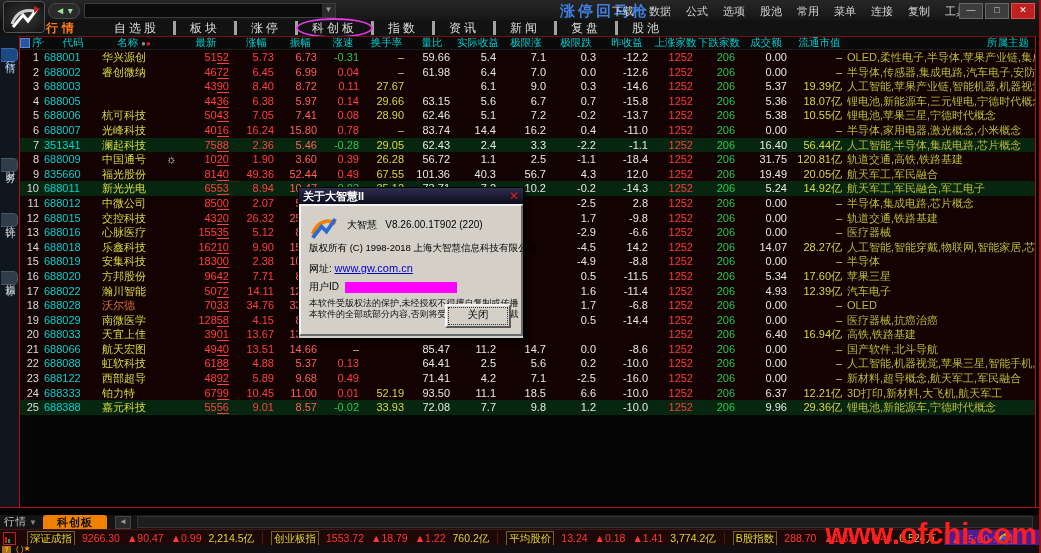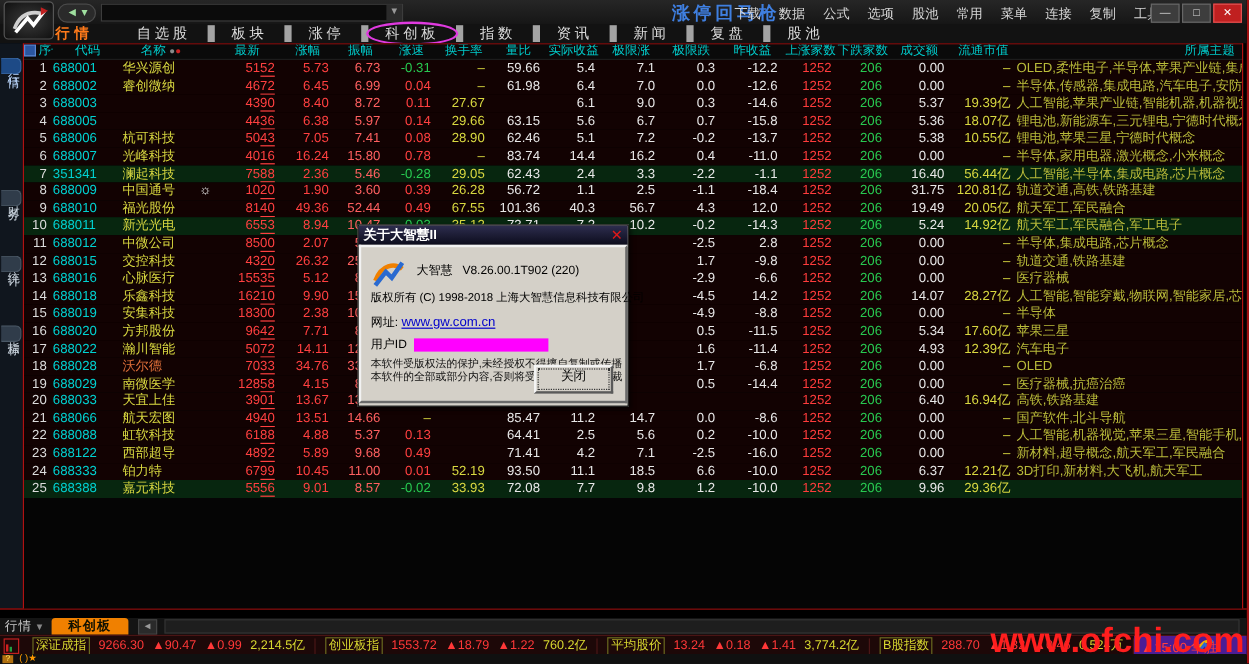--- a/index.html
+++ b/index.html
@@ -16,21 +16,21 @@
            line-height:12px;text-align:center;}
   #maintitle{position:absolute;left:560px;top:2px;font-size:15px;font-weight:bold;color:#3f7fe0;letter-spacing:3px;}
   #sysmenu{position:absolute;left:612px;top:4px;display:flex;gap:15px;font-size:11px;color:#d6d6d6;}
   #sysmenu span{cursor:default;}
   #winbtns{position:absolute;right:4px;top:3px;display:flex;gap:2px;}
   .winbtn{width:22px;height:14px;background:#3d3d3d;border:1px solid #666;color:#ddd;font-size:9px;line-height:13px;text-align:center;}
   .winbtn.close{background:#c02020;border-color:#e05050;color:#fff;font-weight:bold;}
   
   #navbar{position:absolute;left:0;top:20px;width:100%;height:16px;background:#121212;display:flex;align-items:center;}
   #navhome{margin-left:46px;margin-right:22px;color:#ff7a1a;font-weight:bold;font-size:12px;letter-spacing:4px;}
-  .navitem{position:relative;padding:0 14px;color:#dcdcdc;font-size:12px;letter-spacing:3px;border-right:6px solid #a3a3a3;height:14px;line-height:14px;}
+  .navitem{position:relative;padding:0 14px;color:#dcdcdc;font-size:12px;letter-spacing:3px;border-right:3px solid #a3a3a3;height:14px;line-height:14px;}
   .navitem:last-child{border-right:none;}
   .oval{position:absolute;left:-2px;right:-2px;top:-3px;bottom:-3px;border:2px solid #e03ae0;border-radius:50%;pointer-events:none;}
   
   #sidebar{position:absolute;left:0;top:36px;width:19px;height:471px;background:#10161e;}
   .sidetab{position:absolute;left:1px;width:16px;padding:4px 0;background:#303c4a;border:1px solid #4a5866;border-left:none;
            border-radius:0 5px 5px 0;color:#c8d2dc;font-size:10px;text-align:center;writing-mode:vertical-rl;text-orientation:upright;letter-spacing:2px;}
   .sidetab.active{background:#1d4a86;color:#bcd8ff;border-color:#3a6aa8;}
   #redline-l{position:absolute;left:19px;top:36px;width:1px;height:471px;background:#b01212;}
   #redline-r{position:absolute;left:1035px;top:36px;width:1px;height:471px;background:#b01212;}
   #redline-b{position:absolute;left:0;top:507px;width:1041px;height:1px;background:#b01212;}
@@ -334,21 +334,21 @@
           <div class="cell ar" style="flex: 0 0 50px; color: rgb(232, 232, 232);">-1.1</div>
           <div class="cell ar" style="flex: 0 0 52px; color: rgb(232, 232, 232);">-18.4</div>
           <div class="cell ar" style="flex: 0 0 45px; color: rgb(255, 60, 60);">1252</div>
           <div class="cell ar" style="flex: 0 0 42px; color: rgb(40, 200, 80);">206</div>
           <div class="cell ar" style="flex: 0 0 52px; color: rgb(232, 232, 232);">31.75</div>
           <div class="cell ar" style="flex: 0 0 55px; color: rgb(216, 216, 64);">120.81亿</div>
           <div class="cell al" style="flex: 1 1 auto; color: rgb(185, 187, 58);">轨道交通,高铁,铁路基建</div>
         </div>
         <div class="row">
           <div class="cell ar" style="flex: 0 0 24px; color: rgb(220, 220, 220);">9</div>
-          <div class="cell al" style="flex: 0 0 58px; color: rgb(0, 210, 210);">688010</div>
+          <div class="cell al" style="flex: 0 0 58px; color: rgb(0, 210, 210);">835660</div>
           <div class="cell al" style="flex: 0 0 64px; color: rgb(216, 216, 64);">福光股份</div>
           <div class="cell al" style="flex: 0 0 12px; color: rgb(232, 232, 232);"></div>
           <div class="cell ar" style="flex: 0 0 56px; color: rgb(255, 64, 64);"><span>81</span><span class="tail">40</span></div>
           <div class="cell ar" style="flex: 0 0 45px; color: rgb(255, 64, 64);">49.36</div>
           <div class="cell ar" style="flex: 0 0 43px; color: rgb(255, 96, 96);">52.44</div>
           <div class="cell ar" style="flex: 0 0 42px; color: rgb(255, 64, 64);">0.49</div>
           <div class="cell ar" style="flex: 0 0 45px; color: rgb(216, 216, 64);">67.55</div>
           <div class="cell ar" style="flex: 0 0 46px; color: rgb(232, 232, 232);">101.36</div>
           <div class="cell ar" style="flex: 0 0 46px; color: rgb(232, 232, 232);">40.3</div>
           <div class="cell ar" style="flex: 0 0 50px; color: rgb(232, 232, 232);">56.7</div>
@@ -687,20 +687,21 @@
           <div class="cell ar" style="flex: 0 0 45px; color: rgb(216, 216, 64);">33.93</div>
           <div class="cell ar" style="flex: 0 0 46px; color: rgb(232, 232, 232);">72.08</div>
           <div class="cell ar" style="flex: 0 0 46px; color: rgb(232, 232, 232);">7.7</div>
           <div class="cell ar" style="flex: 0 0 50px; color: rgb(232, 232, 232);">9.8</div>
           <div class="cell ar" style="flex: 0 0 50px; color: rgb(232, 232, 232);">1.2</div>
           <div class="cell ar" style="flex: 0 0 52px; color: rgb(232, 232, 232);">-10.0</div>
           <div class="cell ar" style="flex: 0 0 45px; color: rgb(255, 60, 60);">1252</div>
           <div class="cell ar" style="flex: 0 0 42px; color: rgb(40, 200, 80);">206</div>
           <div class="cell ar" style="flex: 0 0 52px; color: rgb(232, 232, 232);">9.96</div>
           <div class="cell ar" style="flex: 0 0 55px; color: rgb(216, 216, 64);">29.36亿</div>
+          <div class="cell al" style="flex: 1 1 auto; color: rgb(185, 187, 58);">锂电池,新能源车,宁德时代概念</div>
         </div>
       </div>
   </div>
 
   <div id="dialog">
     <div id="dlg-title">
       <span>关于大智慧II</span>
       <span id="dlg-x">✕</span>
     </div>
     <div id="dlg-body">

